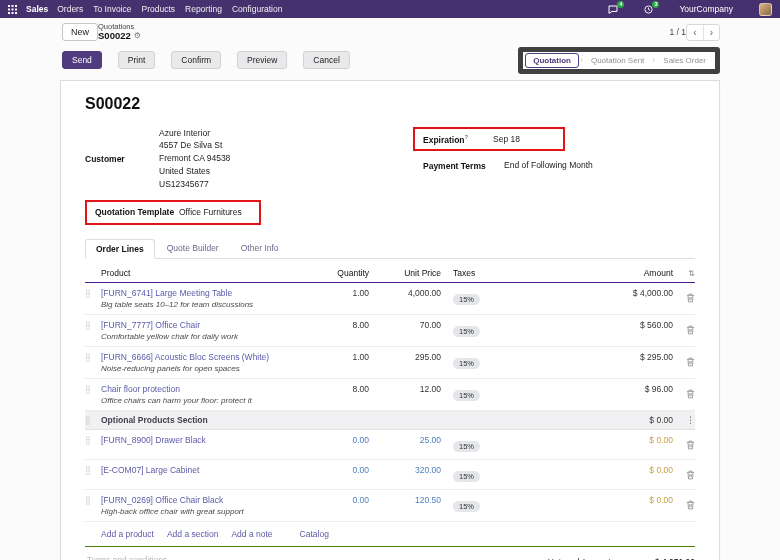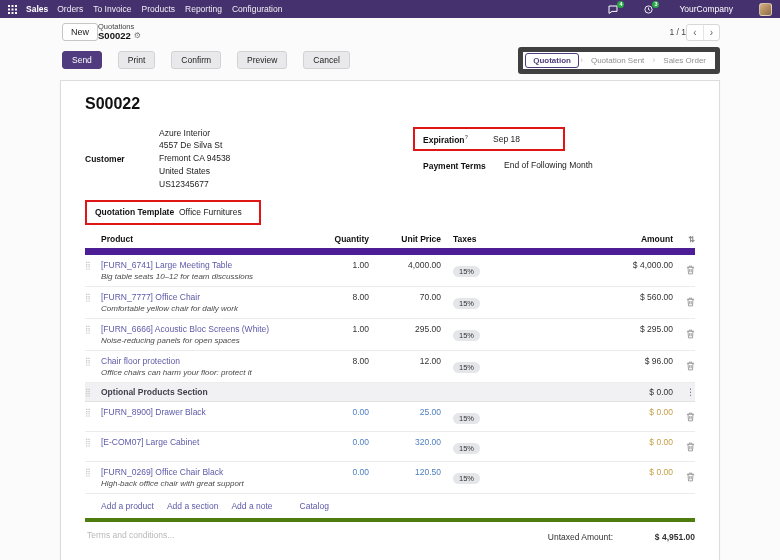--- a/index.html
+++ b/index.html
@@ -66,42 +66,42 @@
   
   .tabs { display:flex; gap:2px; border-bottom:1px solid #ddd; margin-top:14px; }
   .tab { font-size:8.5px; padding:4px 10px; color:#6e6888; margin-bottom:-1px; }
   .tab.active { background:#fff; border:1px solid #ddd; border-bottom-color:#fff;
                 border-radius:3px 3px 0 0; font-weight:700; color:#111; }
 
   
   .t-head, .t-row { display:grid;
       grid-template-columns:16px minmax(0,1fr) 60px 72px 146px 86px 22px;
       align-items:center; }
-  .t-head { font-size:8.5px; font-weight:700; color:#111; border-bottom:7px solid #4c1d95;
+  .t-head { font-size:8.5px; font-weight:400; color:#111; border-bottom:1px solid #4c1d95;
             padding:5px 0 4px; margin-top:4px; }
   .t-row { border-bottom:1px solid #ececec; padding:5px 0; align-items:flex-start; }
   .cell.num, .h-num { text-align:right; font-size:8.5px; }
   .h-taxes, .cell.taxes { padding-left:12px; text-align:left; }
   .h-amount { text-align:right; }
   .col-icon { text-align:right; color:#888; font-size:8px; }
   .handle { color:#c0c0c0; font-size:8px; line-height:1; padding-top:2px; text-align:left; }
   .prod-name { font-size:8.5px; color:#5d5aa8; white-space:nowrap; overflow:hidden; }
   .prod-desc { font-size:8px; font-style:italic; color:#4a4a4a; margin-top:2px; }
   .tax-pill { display:inline-block; background:#e4e6ea; border-radius:8px; padding:1px 6px;
               font-size:7.5px; color:#333; }
   .trash { text-align:right; padding-top:1px; }
   .kebab { text-align:right; color:#555; font-size:9px; }
   .section-row { background:#f1f1f3; border-bottom:1px solid #e2e2e2; padding:4px 0; align-items:center; }
   .section-name { font-size:8.5px; font-weight:700; color:#3f3f4c; }
   .optional .qty, .optional .price { color:#4d7fbe; }
   .optional .amount { color:#c5a048; }
   .cell.amount { font-size:8.5px; text-align:right; }
 
   
-  .line-links { display:flex; gap:13px; padding:7px 0 7px 16px; border-bottom:4px solid #4d7c0f;
+  .line-links { display:flex; gap:13px; padding:7px 0 7px 16px; border-bottom:1px solid #4d7c0f;
                 font-size:8.5px; }
   .line-links .link { color:#5d5aa8; }
   .line-links .catalog { margin-left:14px; }
 
   
   .bottom { display:flex; justify-content:space-between; margin-top:8px; }
   .terms { font-size:8.5px; color:#b9b9b9; padding-left:2px; }
   .totals { width:200px; font-size:8.5px; }
   .trow { display:flex; justify-content:flex-end; gap:10px; padding:2px 0; align-items:baseline; }
   .trow .tl { color:#333; }
@@ -210,20 +210,25 @@
         <span class="flabel" data-interactable="false"><span>Expiration</span><sup data-interactable="false">?</sup></span>
         <span class="fvalue" data-interactable="true">Sep 18</span>
       </div>
       <div class="frow pay" style="margin-top:4px;gap:11px;" data-interactable="false">
         <span class="flabel" data-interactable="false">Payment Terms</span>
         <span class="fvalue" data-interactable="true">End of Following Month</span>
       </div>
     </div>
   </div>
 
+  <div class="tabs" data-interactable="false">
+      <span class="tab active" data-interactable="true">Order Lines</span>
+      <span class="tab" data-interactable="true">Quote Builder</span>
+      <span class="tab" data-interactable="true">Other Info</span>
+    </div>
 
   <div class="t-head" data-interactable="false">
     <span></span>
     <span data-interactable="false">Product</span>
     <span class="h-num" data-interactable="false">Quantity</span>
     <span class="h-num" data-interactable="false">Unit Price</span>
     <span class="h-taxes" data-interactable="false">Taxes</span>
     <span class="h-amount" data-interactable="false">Amount</span>
     <span class="col-icon" data-interactable="true">⇅</span>
   </div>

